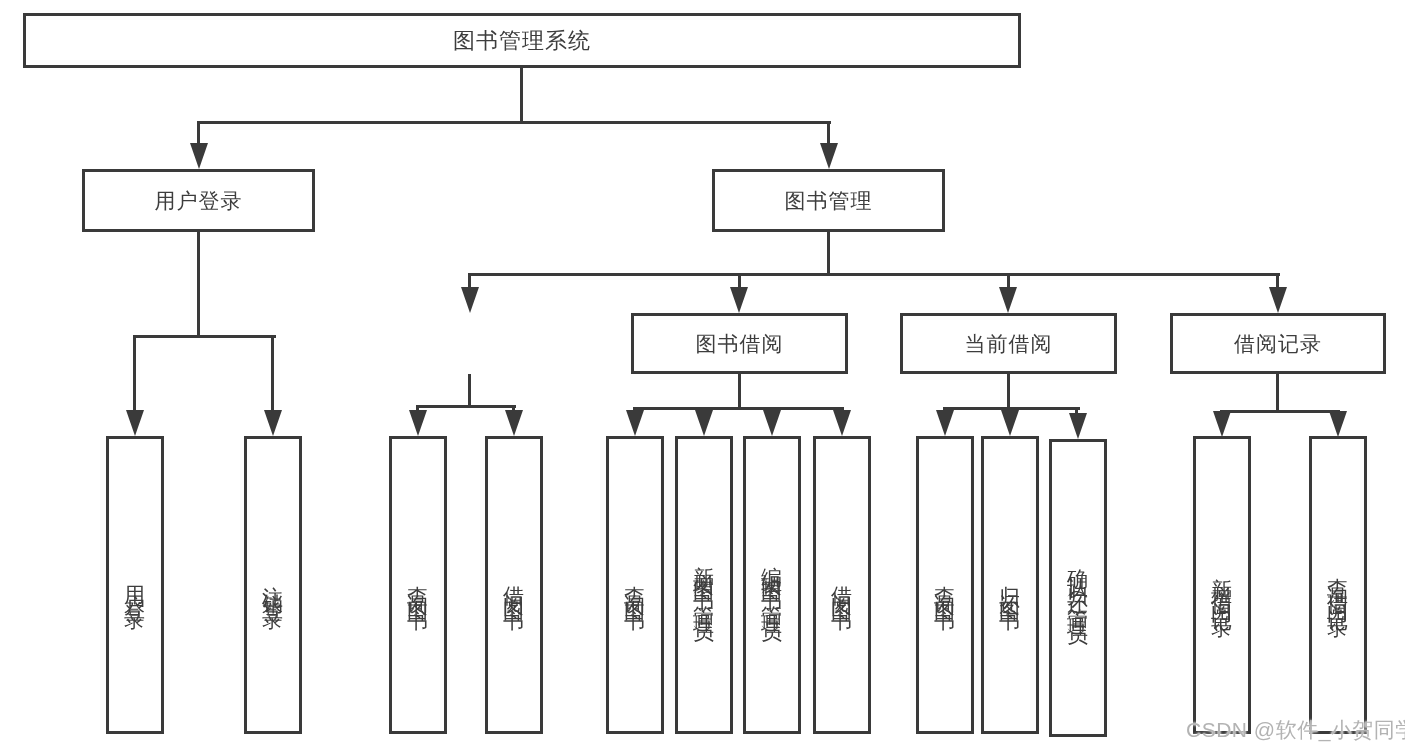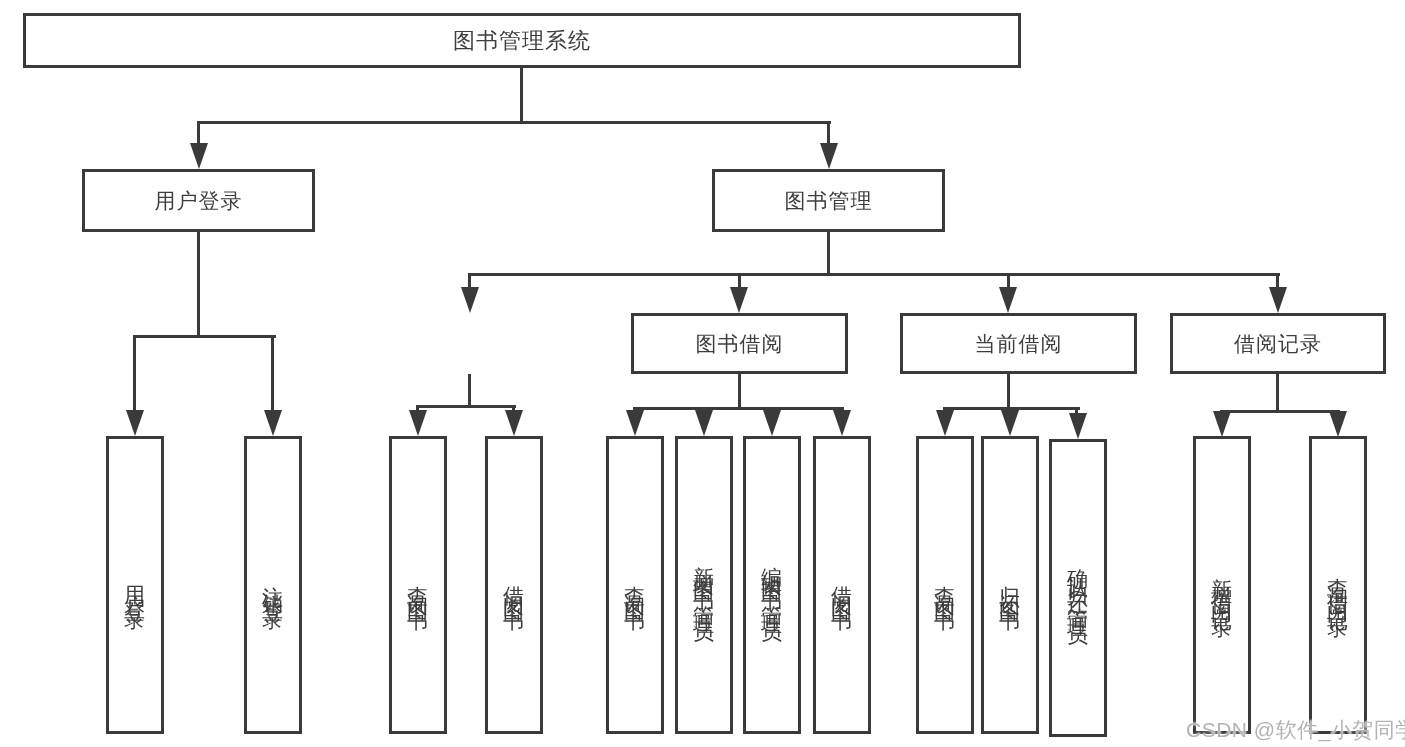--- a/index.html
+++ b/index.html
@@ -91,21 +91,21 @@
   <div class="vl" style="left:1007px;top:273px;width:3px;height:16px"></div>
   <div class="vl" style="left:1276px;top:273px;width:3px;height:16px"></div>
   <div class="ah" style="left:461px;top:287px"></div>
   <div class="ah" style="left:730px;top:287px"></div>
   <div class="ah" style="left:999px;top:287px"></div>
   <div class="ah" style="left:1269px;top:287px"></div>
 
   <div class="box hbox" style="left:631px;top:313px;width:217px;height:61px">
     <span>图书借阅</span>
   </div>
-  <div class="box hbox" style="left:900px;top:313px;width:237px;height:61px">
+  <div class="box hbox" style="left:900px;top:313px;width:217px;height:61px">
     <span>当前借阅</span>
   </div>
   <div class="box hbox" style="left:1170px;top:313px;width:216px;height:61px">
     <span>借阅记录</span>
   </div>
 
   <div class="vl" style="left:468px;top:374px;width:3px;height:31px"></div>
   <div class="hl" style="left:416px;top:405px;width:100px;height:3px"></div>
   <div class="vl" style="left:416px;top:405px;width:3px;height:7px"></div>
   <div class="vl" style="left:512px;top:405px;width:3px;height:7px"></div>

